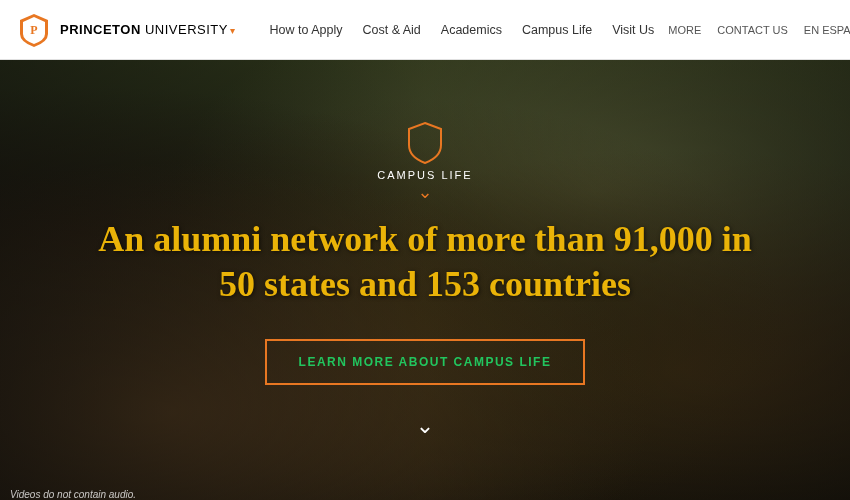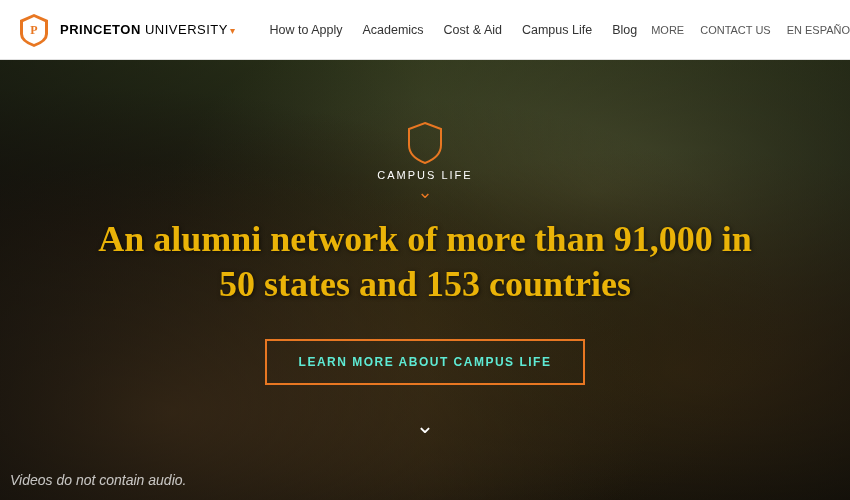--- a/index.html
+++ b/index.html
@@ -162,44 +162,44 @@
       text-align: center;
       line-height: 1.25;
       max-width: 680px;
       margin-bottom: 32px;
       text-shadow: 1px 1px 4px rgba(0,0,0,0.6);
     }
 
     #cta-button {
       border: 2px solid #e87722;
       background: transparent;
-      color: #5eead4;
+      color: #22c55e;
       font-family: Arial, sans-serif;
       font-size: 12px;
       font-weight: bold;
       letter-spacing: 1.5px;
       text-transform: uppercase;
       padding: 14px 32px;
       cursor: pointer;
       margin-bottom: 28px;
     }
 
     #scroll-arrow {
       font-size: 22px;
       color: #fff;
       cursor: pointer;
     }
 
     #video-disclaimer {
       position: absolute;
-      bottom: 12px;
+      bottom: 0;
       left: 10px;
       z-index: 3;
       font-family: Arial, sans-serif;
-      font-size: 14px;
+      font-size: 10px;
       color: rgba(255,255,255,0.75);
       font-style: italic;
       text-align: center;
     }
   </style>
 </head>
 <body>
 
 <nav id="navbar">
   <div id="brand">
@@ -212,24 +212,24 @@
     <div id="brand-text">
       <span id="university-name">
         <b>PRINCETON</b><span> UNIVERSITY</span><span id="dropdown-arrow">▾</span>
       </span>
     </div>
   </div>
 
   <div id="nav-links">
 
   <a class="nav-link">How to Apply</a>
+      <a class="nav-link">Cost &amp; Aid</a>
       <a class="nav-link">Academics</a>
-      <a class="nav-link">Cost &amp; Aid</a>
       <a class="nav-link">Campus Life</a>
-      <a class="nav-link">Blog</a>
+      <a class="nav-link">Visit Us</a>
     </div>
 
   <div id="nav-right">
 
   <span class="nav-small">MORE</span>
       <span class="nav-small">CONTACT US</span>
       <span class="nav-small">EN ESPAÑOL</span>
     </div>
 </nav>
 

